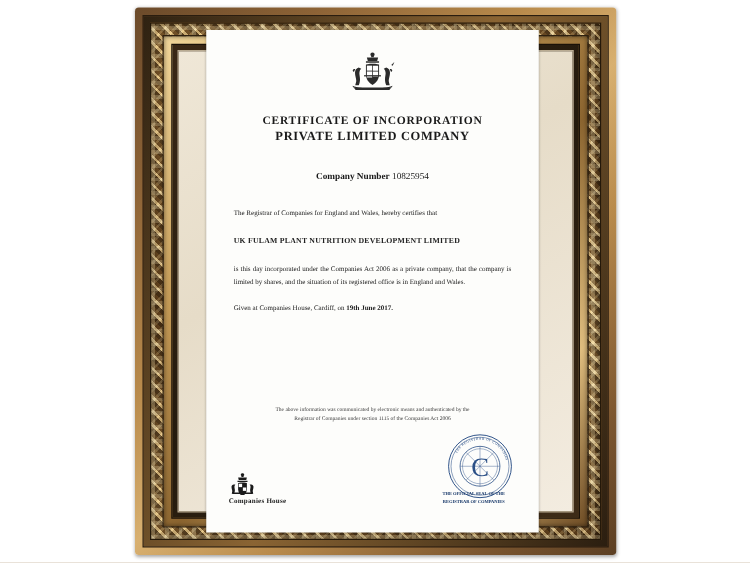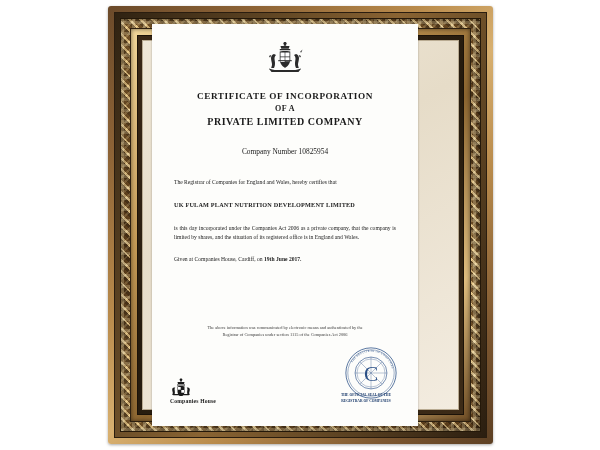--- a/index.html
+++ b/index.html
@@ -94,21 +94,21 @@
     top: 4px;
     right: 4px;
     bottom: 4px;
     background: linear-gradient(150deg, #efe7d7 0%, #e6dcc8 40%, #f3ece0 100%);
     border: 1px solid #b9ab92;
   }
 
   
   .paper {
     position: absolute;
-    left: 152px;
+    left: 165px;
     top: 24px;
     width: 266px;
     height: 402px;
     background: #fdfdfb;
     box-shadow: 0 0 2px rgba(0,0,0,0.28);
     overflow: hidden;
   }
 
   .crest {
     margin: 16px auto 0;
@@ -142,21 +142,21 @@
     color: #1a1a1a;
     line-height: 1.45;
   }
 
   .company-number {
     text-align: center;
     margin-top: 18px;
     font-size: 7.4px;
     color: #1a1a1a;
   }
-  .company-number .label { font-weight: normal; }
+  .company-number .label { font-weight: bold; }
   .company-number .value { font-weight: normal; }
 
   .body {
     margin: 22px 22px 0 22px;
     color: #222;
   }
   .body p {
     margin: 0 0 10px 0;
     font-size: 5.6px;
     line-height: 1.65;
@@ -273,21 +273,20 @@
 
         <path d="M22 60h60l-3 4H25z"></path>
         <path d="M20 57c8 3 18 4.5 32 4.5S76 60 84 57l-1 2.5c-8 2.8-18 4-31 4s-23-1.2-31-4L20 57z"></path>
 
         <path d="M38.5 40h27v2.5h-27z" opacity="0.85"></path>
       </g>
     </svg>
 
     <div class="titleblock">
       <div class="t1">CERTIFICATE OF INCORPORATION</div>
-      <div class="t2">OF A</div>
       <div class="t3">PRIVATE LIMITED COMPANY</div>
     </div>
 
     <div class="company-number">
       <span class="label">Company Number</span>
       <span class="value">10825954</span>
     </div>
 
     <div class="body">
       <p class="registrar">The Registrar of Companies for England and Wales, hereby certifies that</p>

